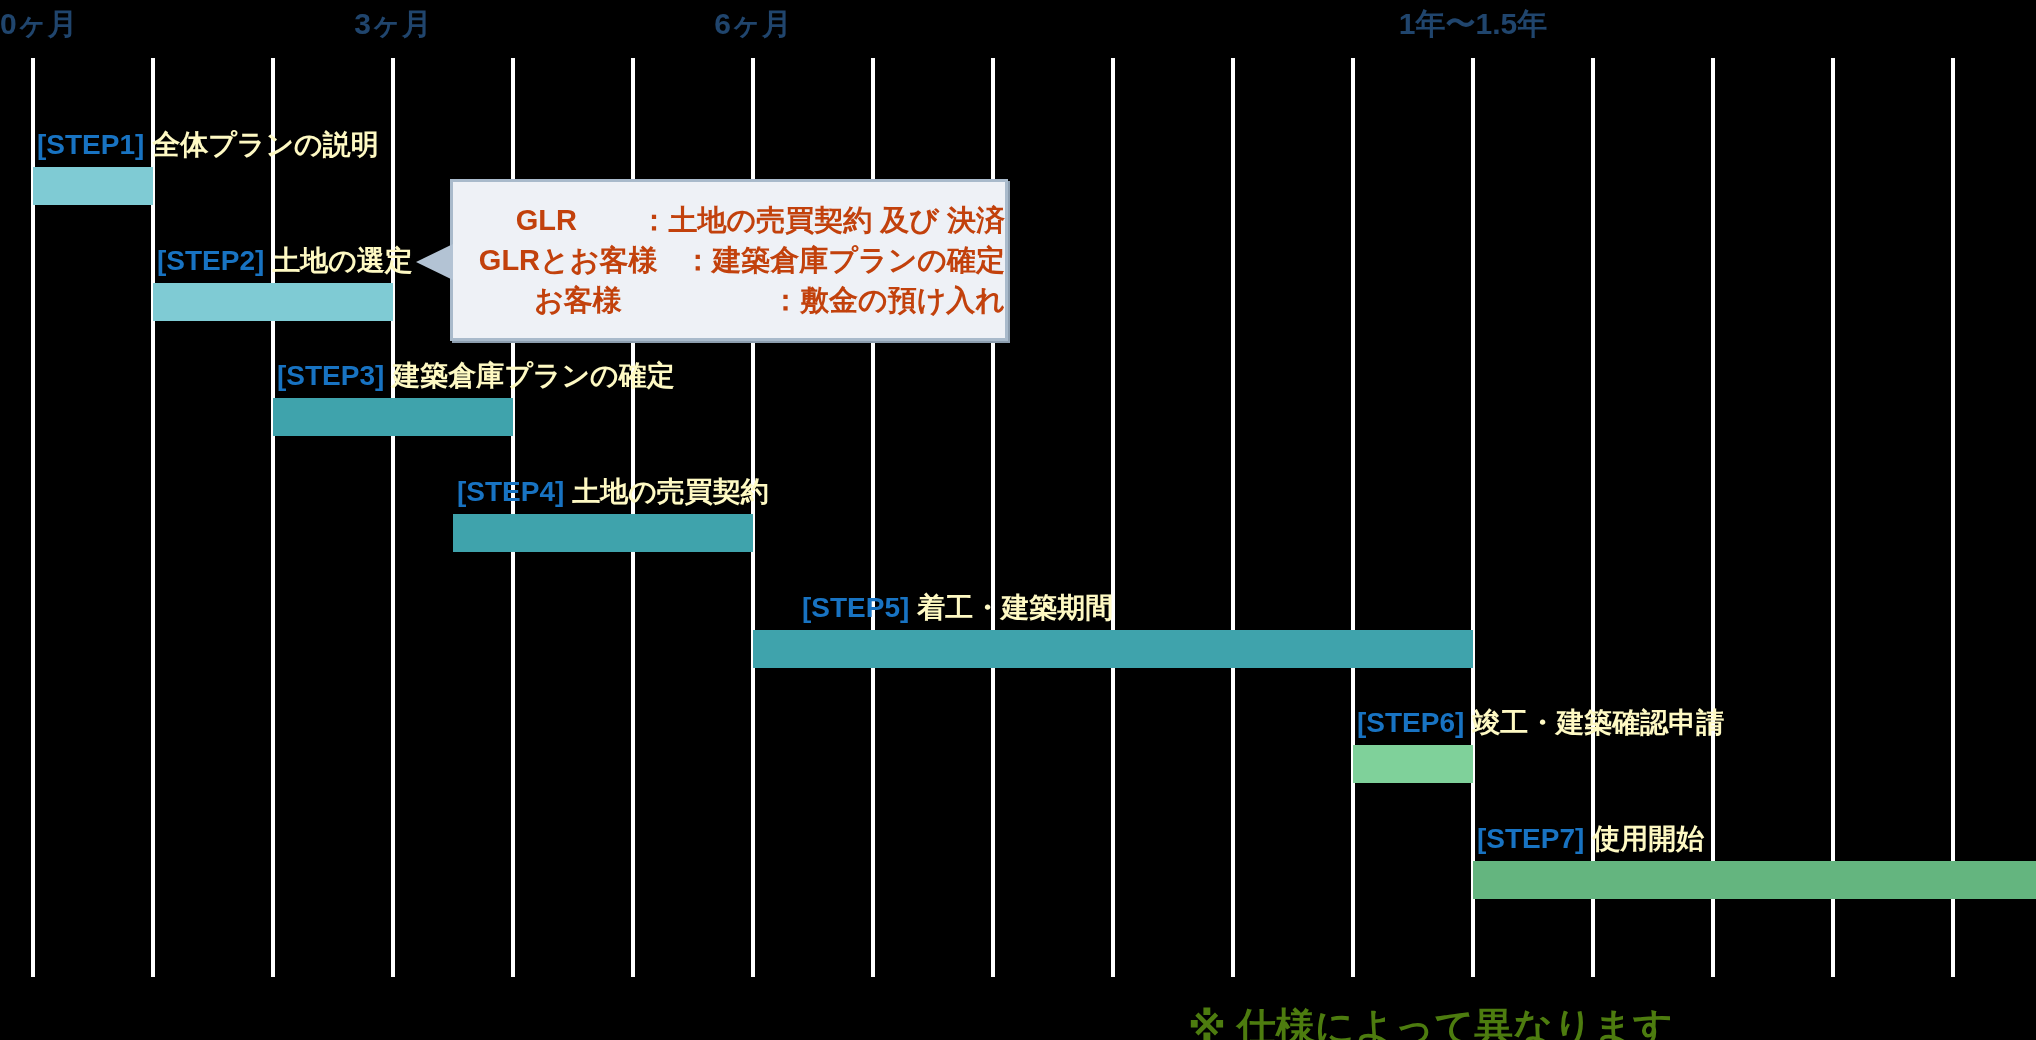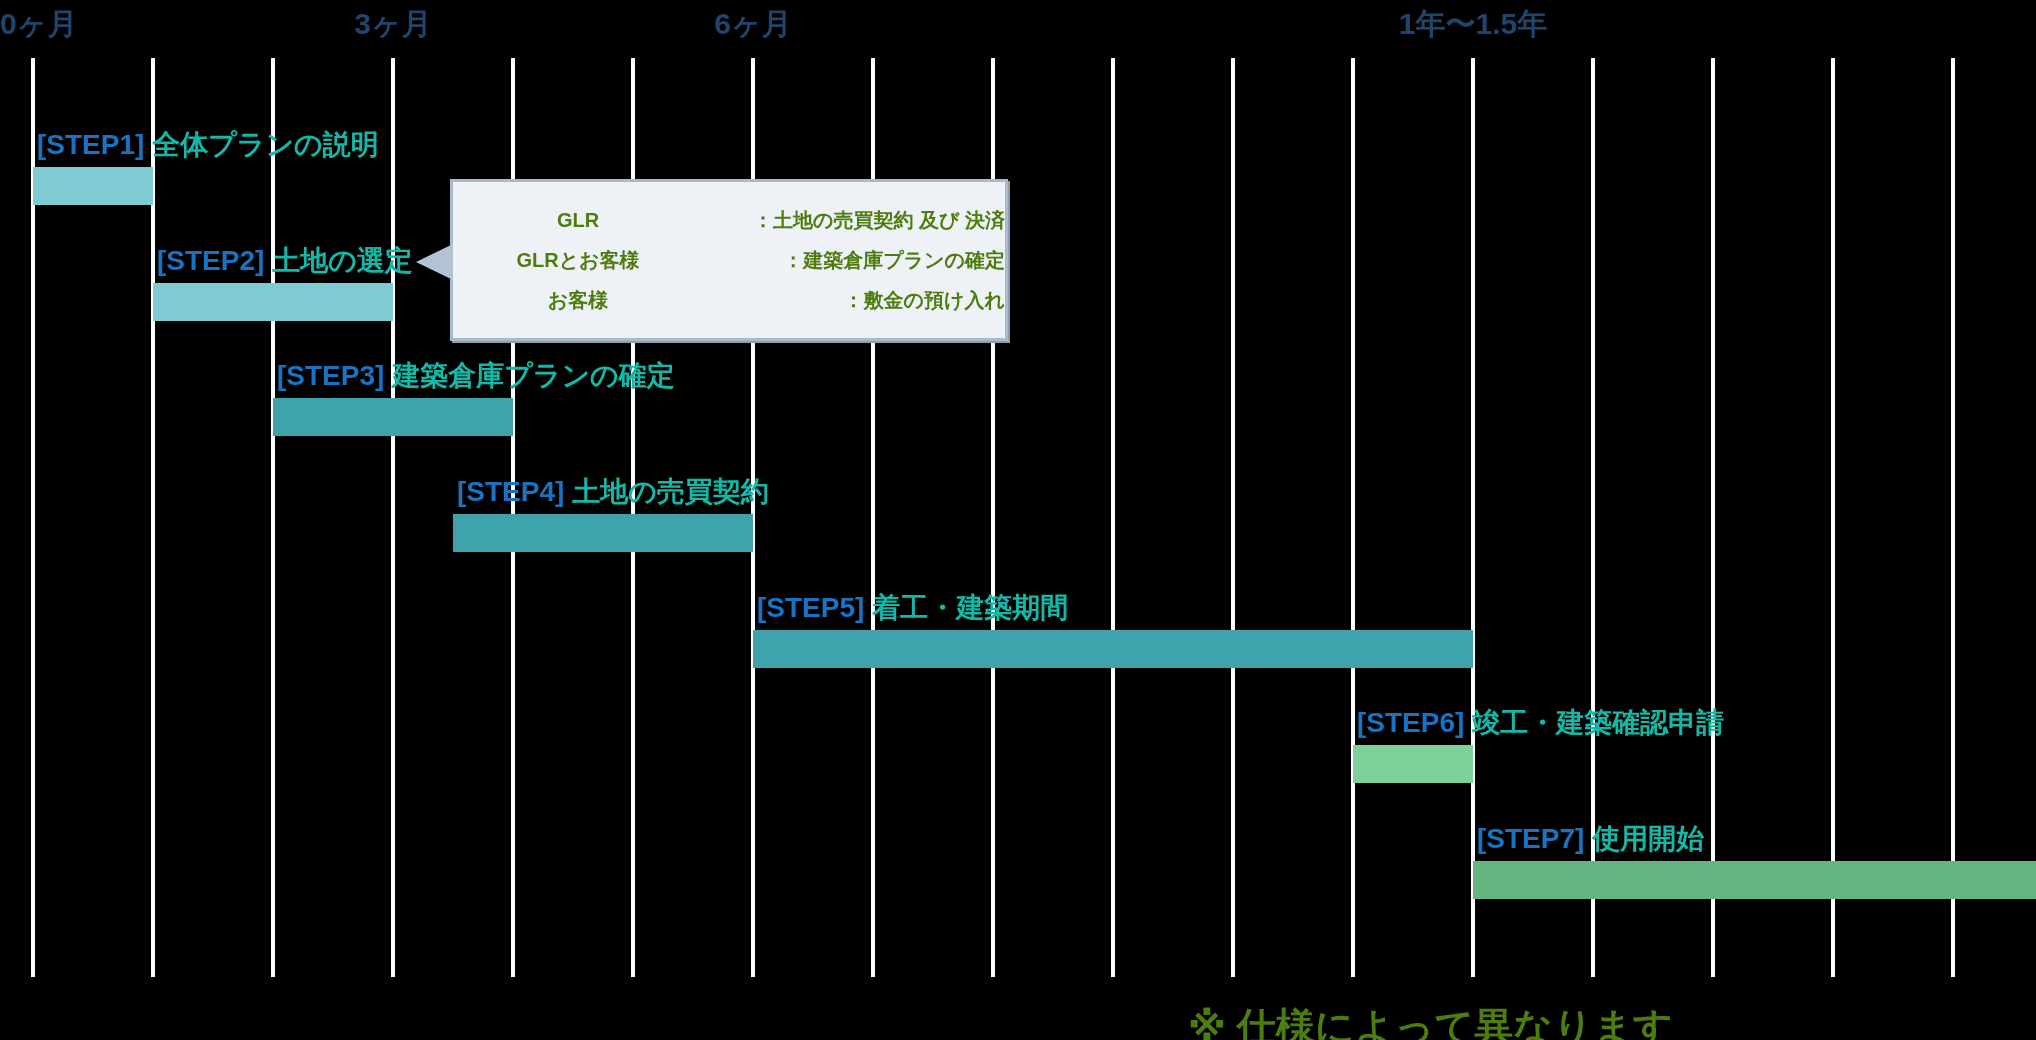--- a/index.html
+++ b/index.html
@@ -11,33 +11,33 @@
   .gridline{position:absolute;width:4px;background:#ffffff;z-index:1;}
   .axis-label{
     position:absolute;top:4px;z-index:3;font-size:30px;font-weight:bold;
     color:#20456D;white-space:nowrap;
   }
   .bar{position:absolute;height:38px;z-index:2;}
   .step-label{
     position:absolute;z-index:3;font-size:28px;font-weight:bold;white-space:nowrap;
   }
   .step-tag{color:#1873C2;}
-  .step-text{color:#14b8a6;}
+  .step-text{color:#fef9c3;}
   .callout{
     position:absolute;left:450px;top:179px;width:558px;height:162px;
     box-sizing:border-box;background:#EEF1F6;border:3px solid #A9BACB;
     box-shadow:2px 2px 0 #8C9DAE;z-index:4;
     display:flex;flex-direction:column;justify-content:center;
   }
   .callout-arrow{
     position:absolute;left:-37px;top:62px;width:0;height:0;
     border-top:18px solid transparent;border-bottom:18px solid transparent;
     border-right:37px solid #B3C3D4;
   }
-  .callout-row{display:flex;line-height:40px;font-size:20px;font-weight:bold;color:#4d7c0f;}
+  .callout-row{display:flex;line-height:40px;font-size:29px;font-weight:bold;color:#c2410c;}
   .callout-role{width:250px;text-align:center;white-space:nowrap;}
   .callout-desc{flex:1;text-align:right;white-space:nowrap;}
   .footnote{
     position:absolute;right:7px;top:1000px;z-index:3;
     font-size:39px;font-weight:bold;color:#4d7c0f;white-space:nowrap;
   }
 </style>
 </head>
 <body>
 
@@ -70,21 +70,21 @@
   <div id="bar-layer">
       <div class="bar" style="left: 33px; top: 167px; width: 120px; background: rgb(127, 203, 212);"></div>
       <div class="step-label" style="left: 37px; top: 126px;"><span class="step-tag">[STEP1]</span> <span class="step-text">全体プランの説明</span></div>
       <div class="bar" style="left: 153px; top: 283px; width: 240px; background: rgb(127, 203, 212);"></div>
       <div class="step-label" style="left: 157px; top: 242px;"><span class="step-tag">[STEP2]</span> <span class="step-text">土地の選定</span></div>
       <div class="bar" style="left: 273px; top: 398px; width: 240px; background: rgb(63, 163, 172);"></div>
       <div class="step-label" style="left: 277px; top: 357px;"><span class="step-tag">[STEP3]</span> <span class="step-text">建築倉庫プランの確定</span></div>
       <div class="bar" style="left: 453px; top: 514px; width: 300px; background: rgb(63, 163, 172);"></div>
       <div class="step-label" style="left: 457px; top: 473px;"><span class="step-tag">[STEP4]</span> <span class="step-text">土地の売買契約</span></div>
       <div class="bar" style="left: 753px; top: 630px; width: 720px; background: rgb(63, 163, 172);"></div>
-      <div class="step-label" style="left: 757px; top: 589px;"><span class="step-tag">[STEP5]</span> <span class="step-text">着工・建築期間</span></div>
+      <div class="step-label" style="left: 802px; top: 589px;"><span class="step-tag">[STEP5]</span> <span class="step-text">着工・建築期間</span></div>
       <div class="bar" style="left: 1353px; top: 745px; width: 120px; background: rgb(127, 209, 154);"></div>
       <div class="step-label" style="left: 1357px; top: 704px;"><span class="step-tag">[STEP6]</span> <span class="step-text">竣工・建築確認申請</span></div>
       <div class="bar" style="left: 1473px; top: 861px; width: 563px; background: rgb(100, 181, 127);"></div>
       <div class="step-label" style="left: 1477px; top: 820px;"><span class="step-tag">[STEP7]</span> <span class="step-text">使用開始</span></div>
     </div>
 
   <div class="callout">
     <div class="callout-arrow"></div>
     <div class="callout-row">
       <span class="callout-role">GLR</span>

